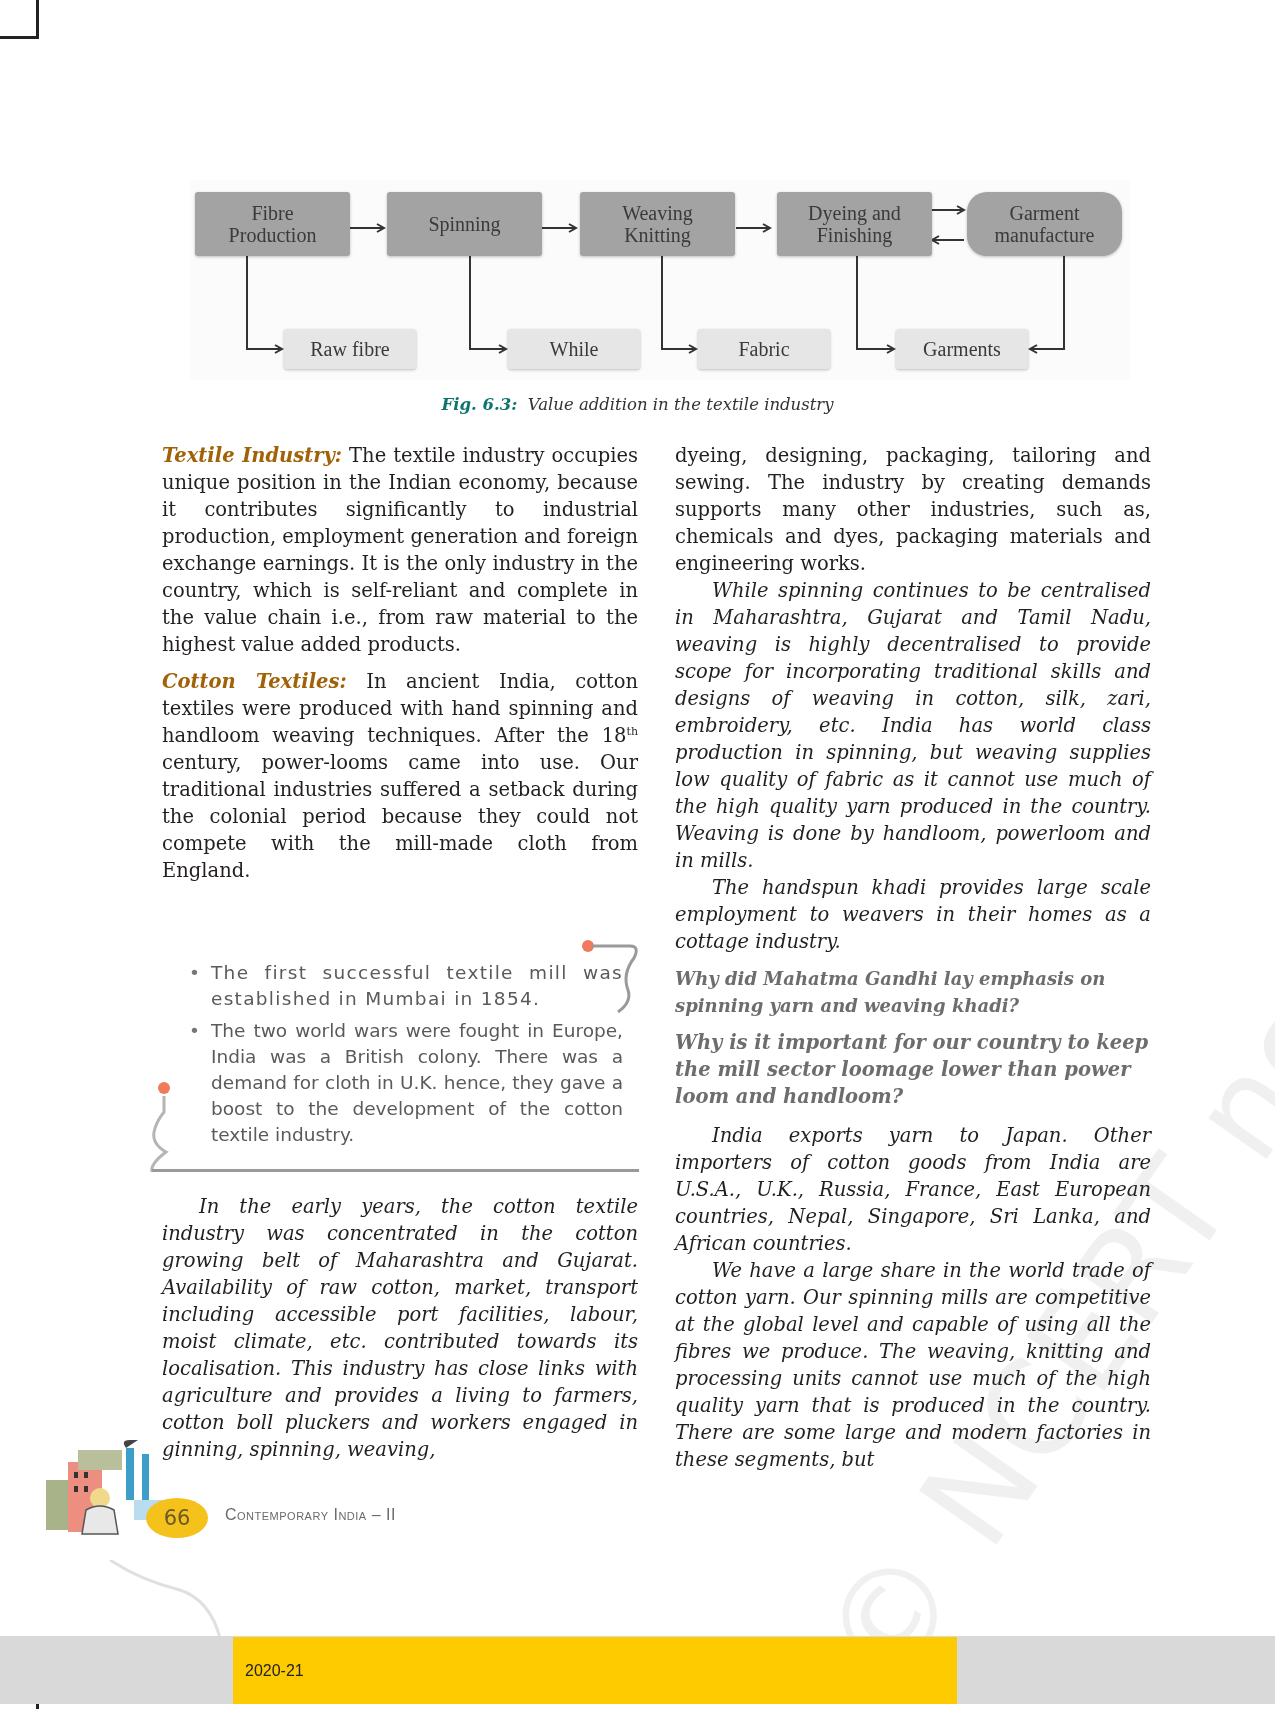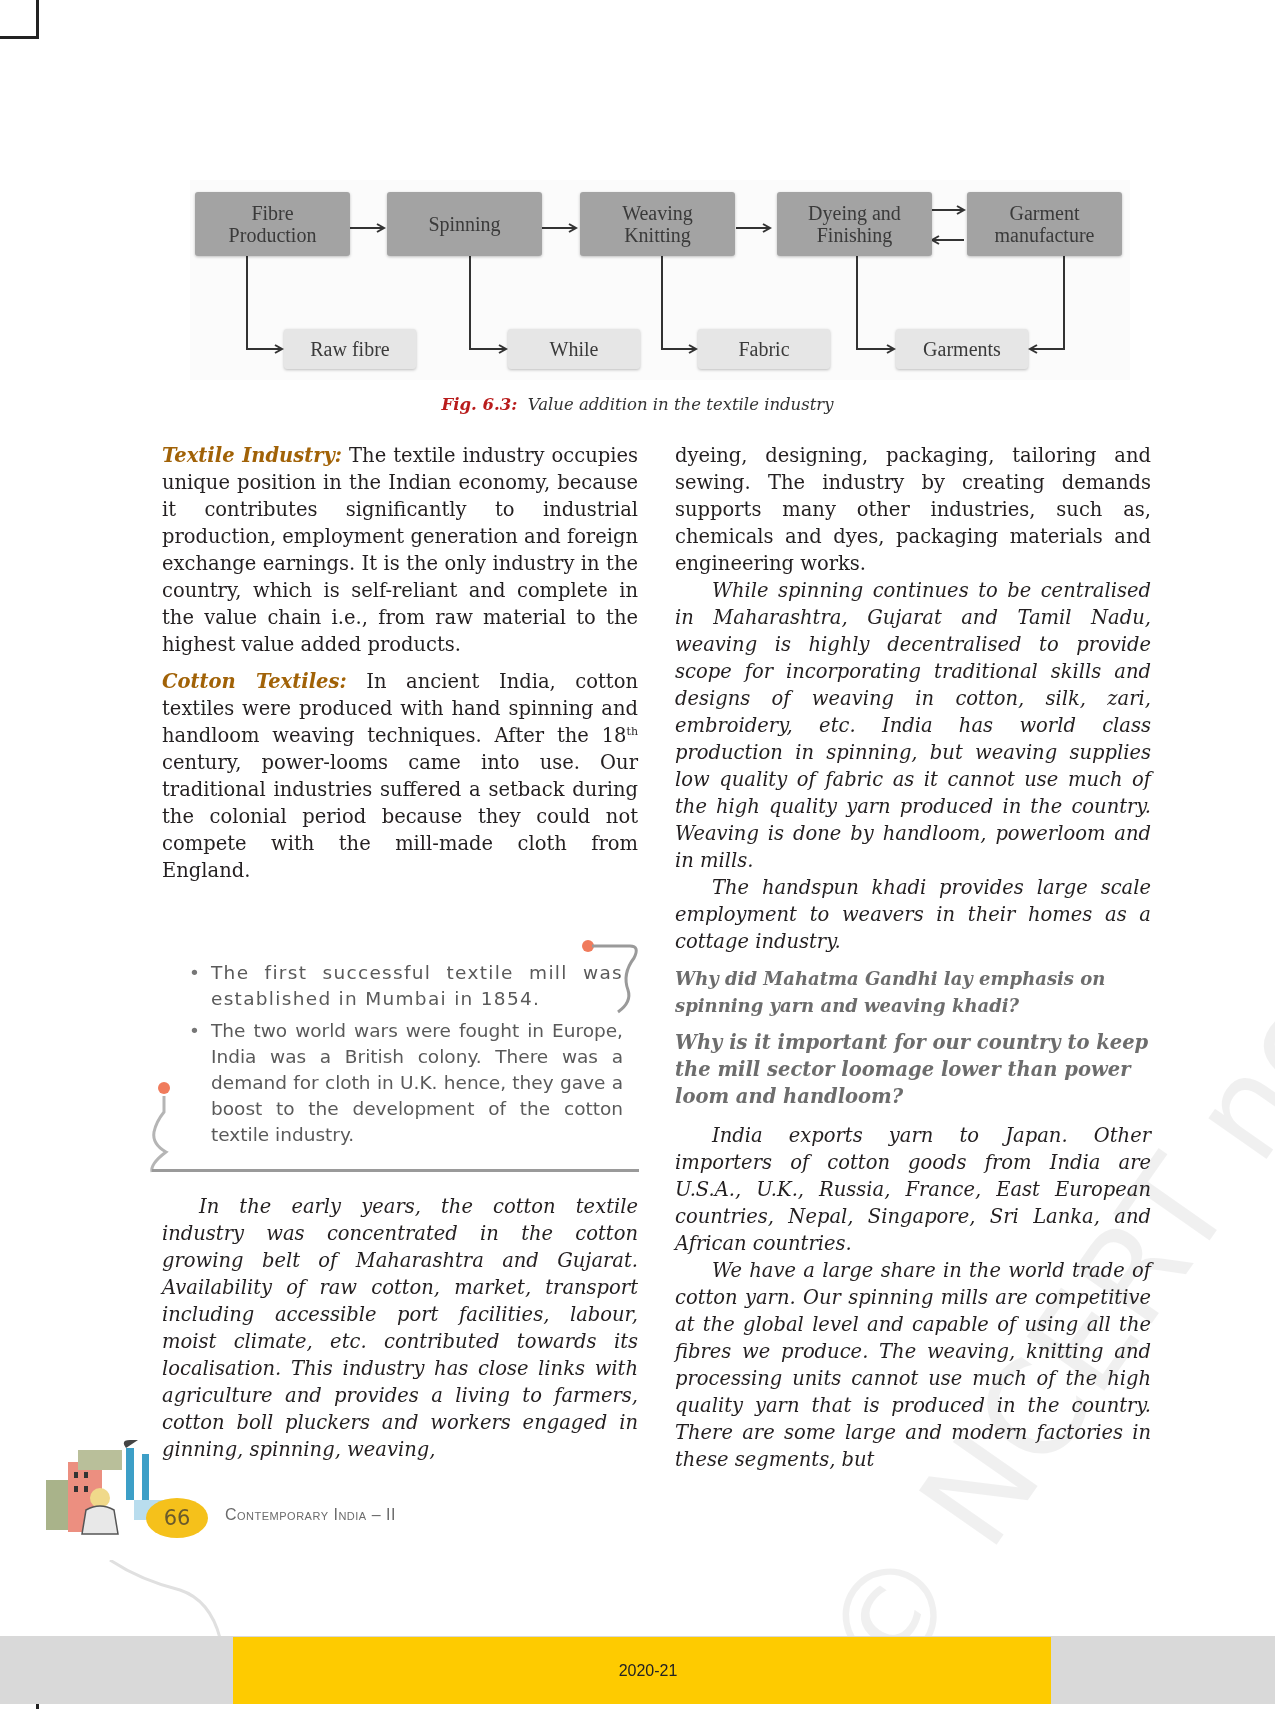--- a/index.html
+++ b/index.html
@@ -18,21 +18,21 @@
     border-radius: 3px;
   }
   .box.stage { background: #a3a3a3; box-shadow: 0 1px 3px rgba(0,0,0,0.25); height: 64px; width: 155px; top: 12px; }
   .box.output { background: #e6e6e6; box-shadow: 0 1px 3px rgba(0,0,0,0.25); height: 40px; width: 132px; top: 149px; }
   .diagram svg { position: absolute; left: 0; top: 0; }
 
   .fig-caption {
     position: absolute; left: 0; width: 1275px; top: 395px; text-align: center;
     font-family: "DejaVu Serif", serif; font-style: italic; font-size: 16.5px; color: #333;
   }
-  .fig-caption .fig-num { font-weight: bold; color: #b91c1c; }
+  .fig-caption .fig-num { font-weight: bold; color: #0f766e; }
 
   
   .col { position: absolute; width: 476px; font-size: 19.5px; line-height: 27px; text-align: justify; color: #231f20; }
   .col-left { left: 162px; top: 442px; }
   .col-right { left: 675px; top: 442px; }
   .col p { margin: 0; }
   .indent { text-indent: 37px; font-style: italic; }
   .head { font-weight: bold; font-style: italic; color: #a16207; }
   .gap-s { margin-top: 10px !important; }
   .question { font-weight: bold; font-style: italic; color: #6d6d6d; text-align: left; }
@@ -48,22 +48,22 @@
   .dot { position: absolute; width: 12px; height: 12px; border-radius: 50%; background: #f07b5c; }
 
   
   .page-badge { position: absolute; left: 146px; top: 1498px; width: 62px; height: 40px; border-radius: 50% 50% 50% 50%;
     background: #f5c11b; font-family: "DejaVu Sans", sans-serif; font-size: 21px; color: #6a5a2c;
     display: flex; align-items: center; justify-content: center; }
   .book-title { position: absolute; left: 225px; top: 1506px; font-family: Liberation Sans, sans-serif; font-size: 16px;
     color: #6a6a6a; letter-spacing: 0.5px; font-variant: small-caps; }
   .illustration { position: absolute; left: 38px; top: 1440px; width: 140px; height: 110px; }
   .footer-band { position: absolute; left: 0; top: 1636px; width: 1275px; height: 68px; background: #d9d9d9; }
-  .footer-year { position: absolute; left: 233px; top: 1637px; width: 818px; height: 67px; background: #fecb00;
-    display: flex; align-items: center; justify-content: center; font-family: "Liberation Sans", sans-serif; font-size: 16px; color: #222; padding-left: 12px; }
+  .footer-year { position: absolute; left: 233px; top: 1637px; width: 724px; height: 67px; background: #fecb00;
+    display: flex; align-items: center; font-family: "Liberation Sans", sans-serif; font-size: 16px; color: #222; padding-left: 12px; }
 
   .watermark { position: absolute; left: 420px; top: 760px; font-family: "DejaVu Sans", sans-serif; font-size: 130px;
     color: rgba(0,0,0,0.06); transform: rotate(-55deg); transform-origin: center; white-space: nowrap; pointer-events: none; }
 </style>
 </head>
 <body>
 
 <div class="crop-mark crop-tl"></div>
 <div class="crop-mark crop-bl"></div>
 
@@ -100,21 +100,21 @@
       <span style="white-space:pre-line">Spinning</span>
     </div>
   <div class="box stage" style="left:390px;">
       <span style="white-space:pre-line">Weaving
 Knitting</span>
     </div>
   <div class="box stage" style="left:587px;">
       <span style="white-space:pre-line">Dyeing and
 Finishing</span>
     </div>
-  <div class="box stage" style="left:777px;">
+  <div class="box stage" style="left:777px;border-radius:20px;">
       <span style="white-space:pre-line">Garment
 manufacture</span>
     </div>
 
   <div class="box output" style="left:94px;">
       <span>Raw fibre</span>
     </div>
   <div class="box output" style="left:318px;">
       <span>While</span>
     </div>

